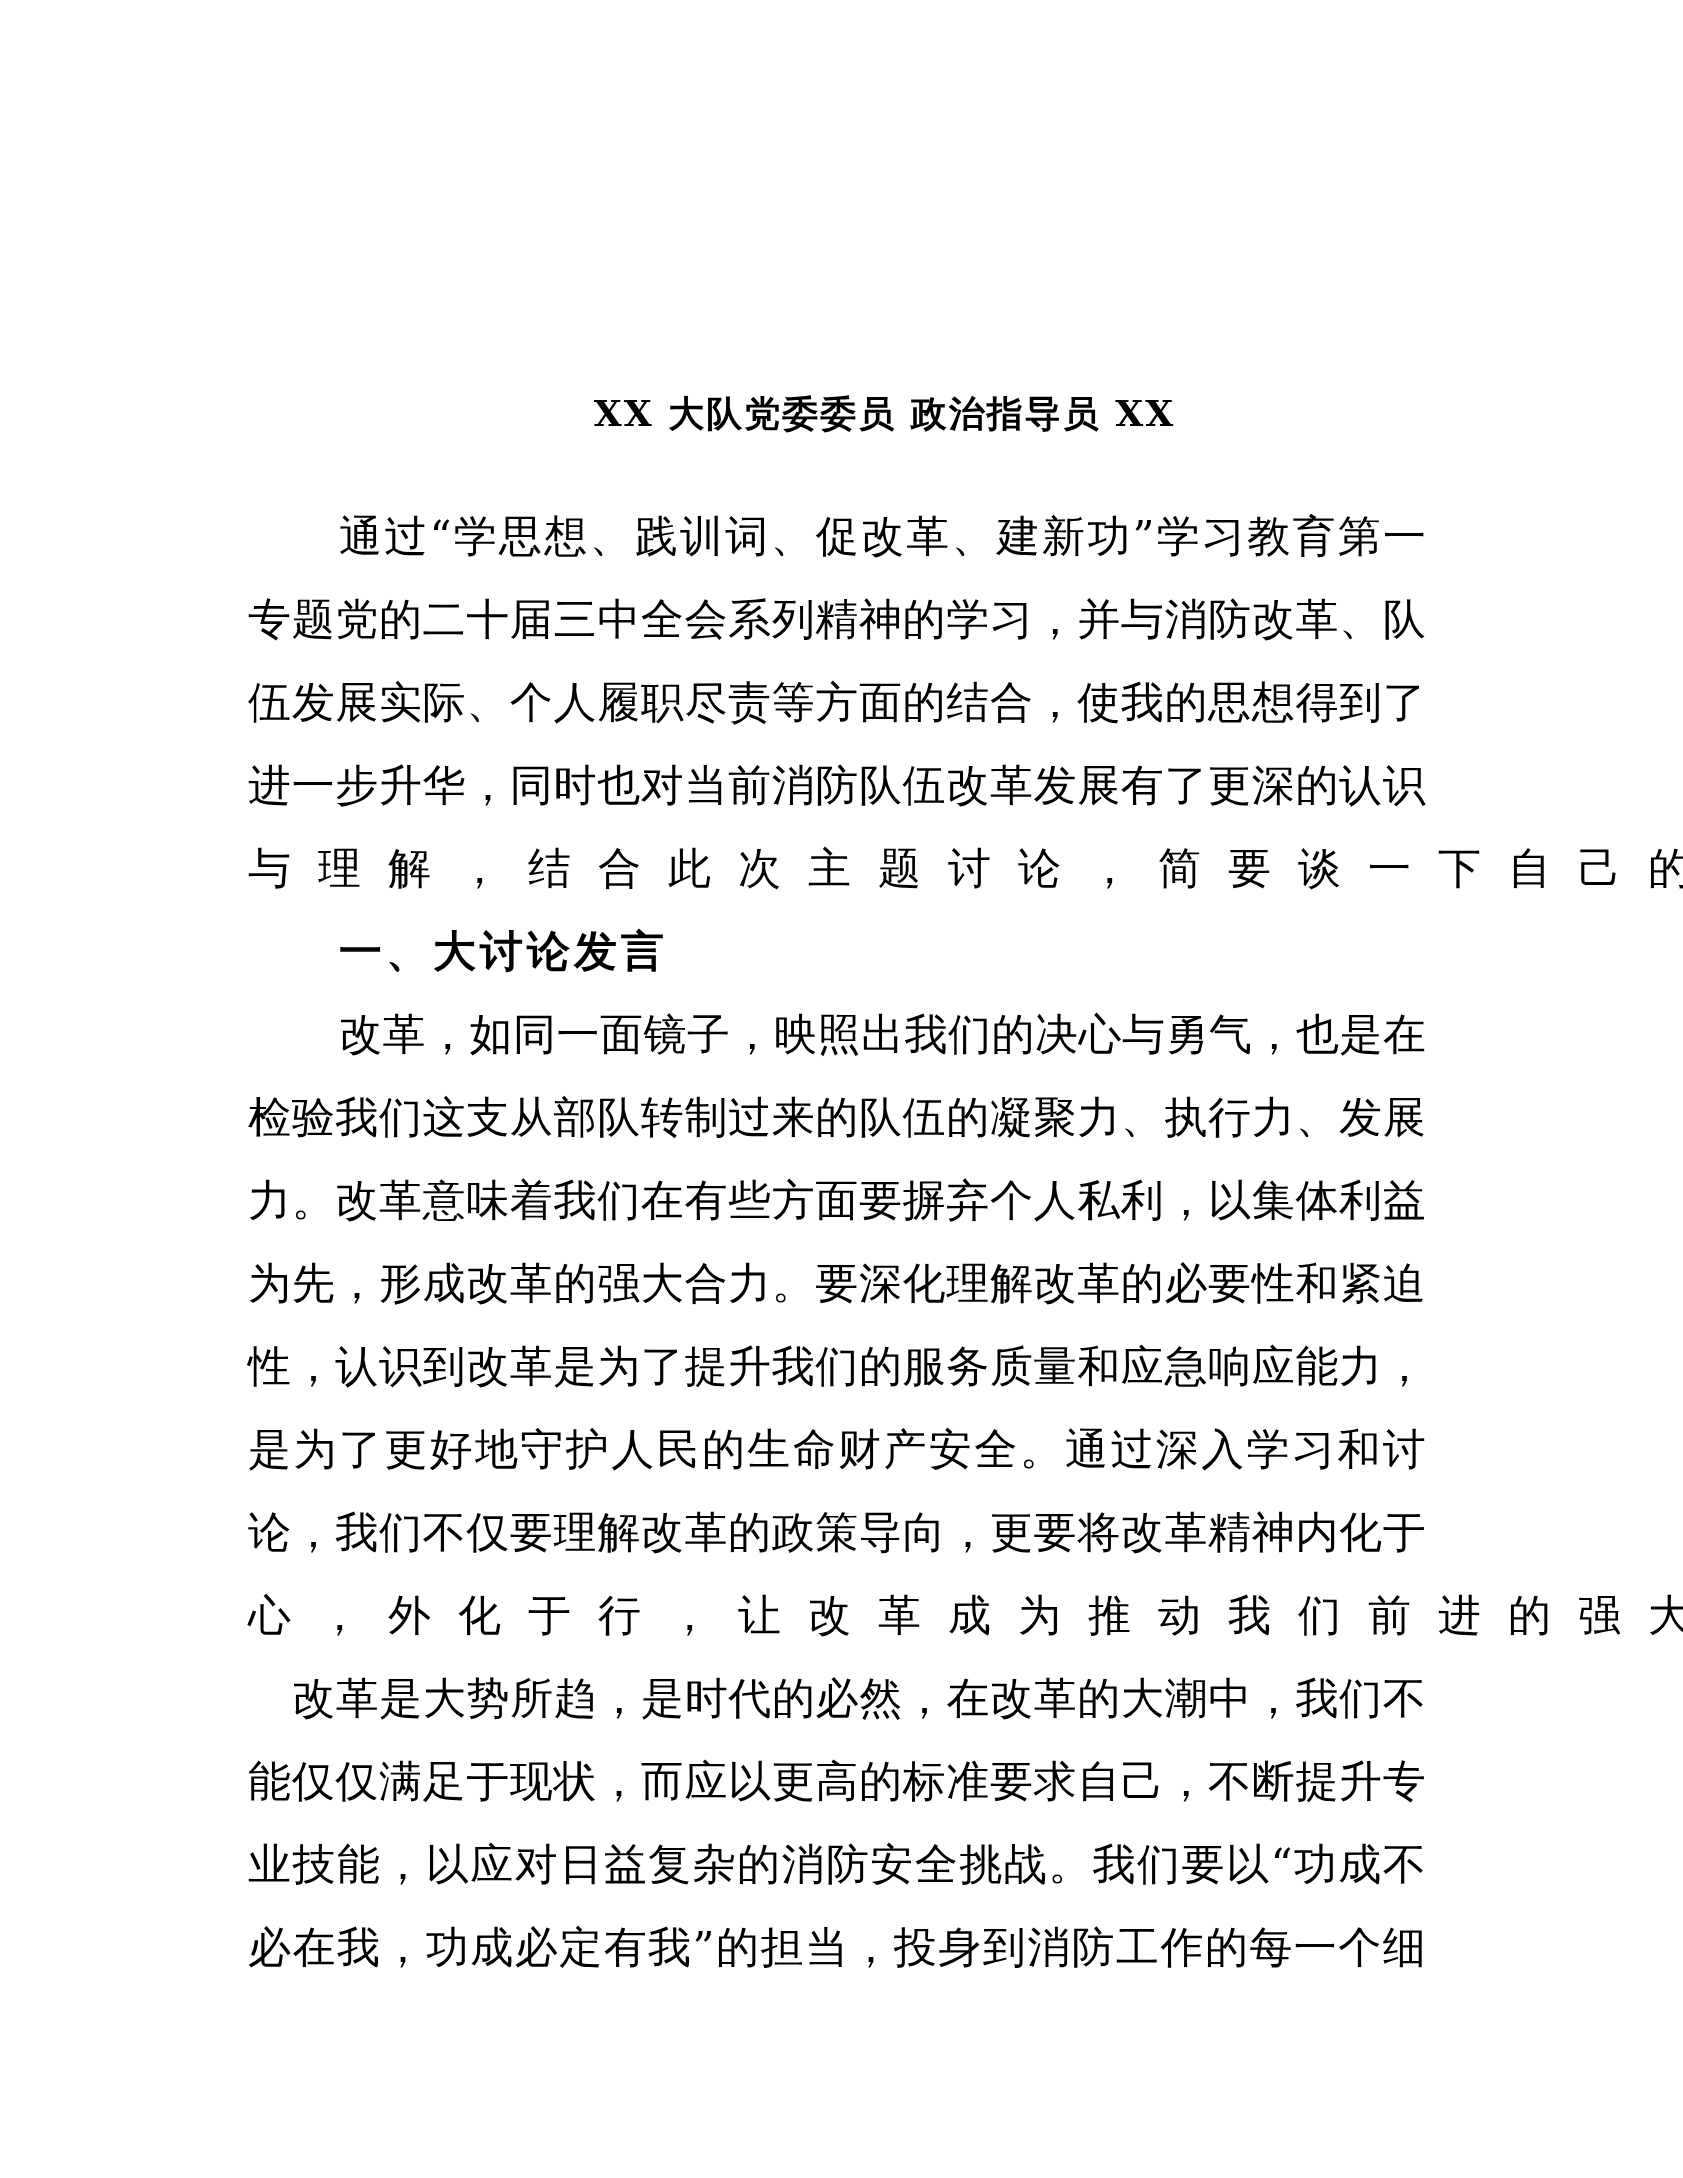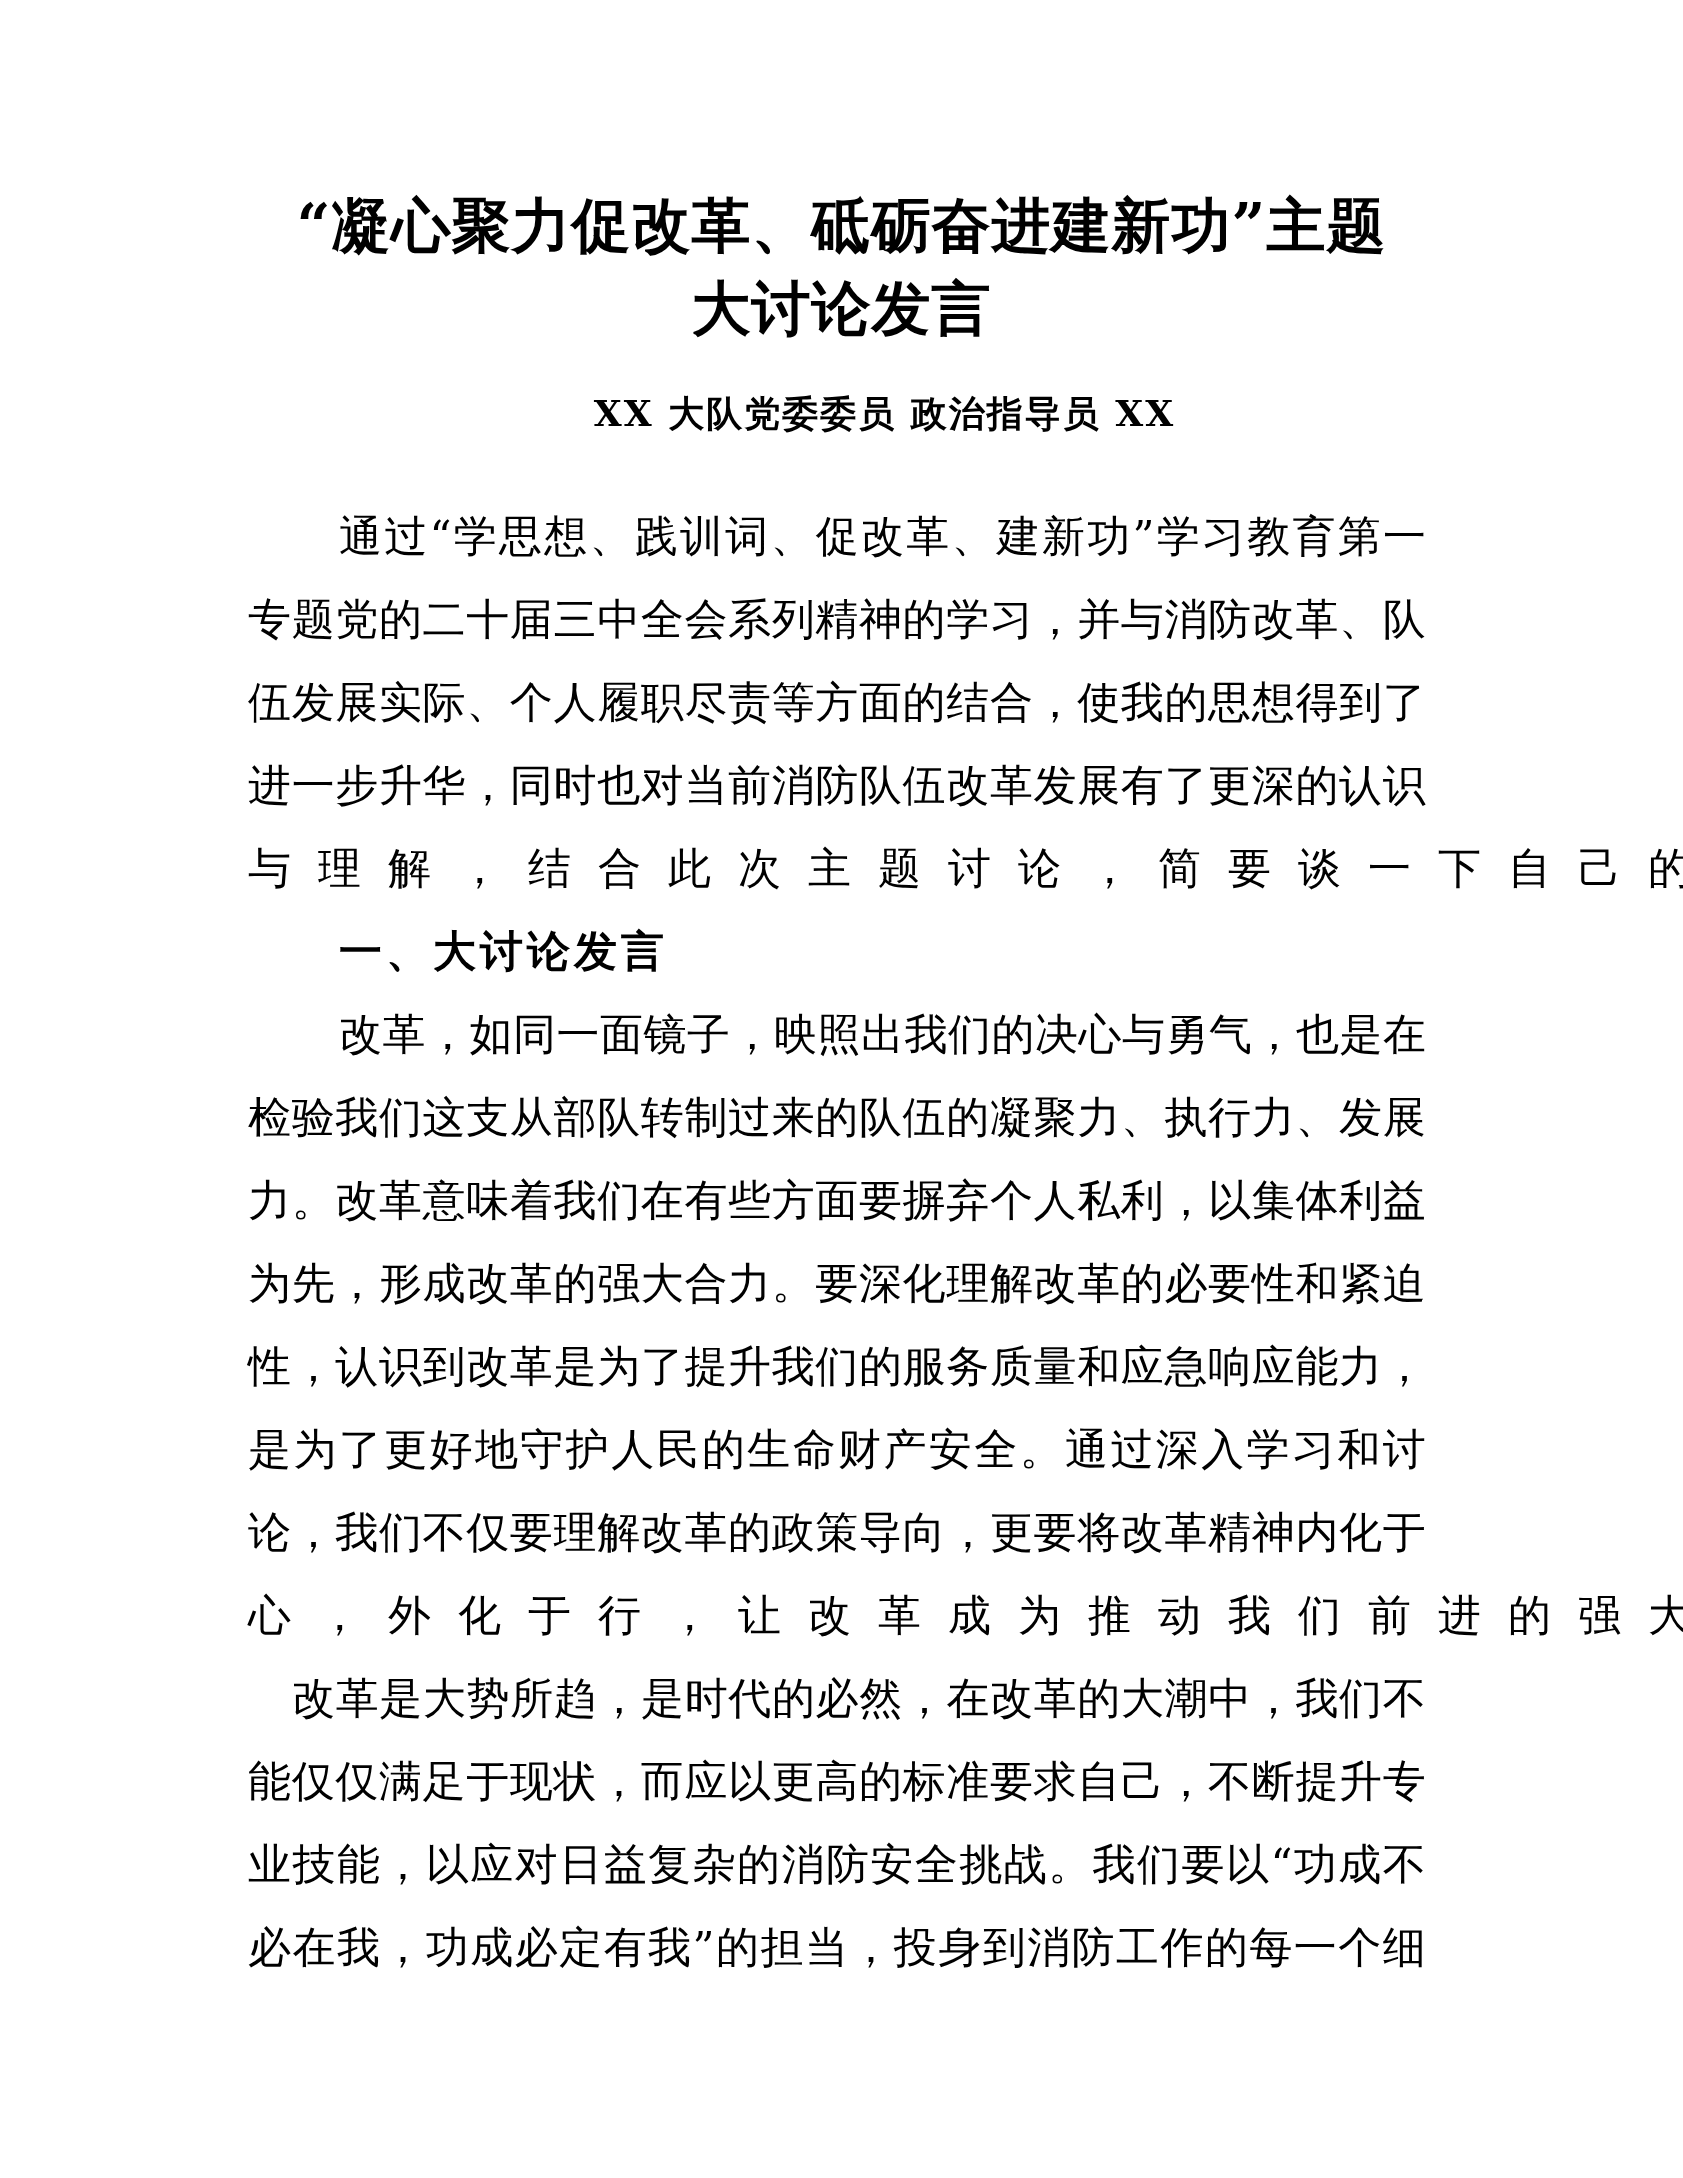--- a/index.html
+++ b/index.html
@@ -12,24 +12,20 @@
   .line.last { justify-content:flex-start; letter-spacing:27px; }
   .line.indent { padding-left:91px; }
   .line.indent-small { padding-left:44px; }
   .line.heading { font-family:"DejaVu Sans", sans-serif; font-weight:bold; justify-content:flex-start; letter-spacing:4px; padding-left:91px; }
   .line span.ch { display:inline-block; }
 </style>
 </head>
 <body>
 
 <div class="page">
-  <div class="title">
-    <div>“凝心聚力促改革、砥砺奋进建新功”主题</div>
-    <div>大讨论发言</div>
-  </div>
   <div class="byline">XX 大队党委委员 政治指导员  XX</div>
 
   <div class="body">
 
     <div class="line indent">
         <span class="ch">通</span>
         <span class="ch">过</span>
         <span class="ch">“</span>
         <span class="ch">学</span>
         <span class="ch">思</span>

